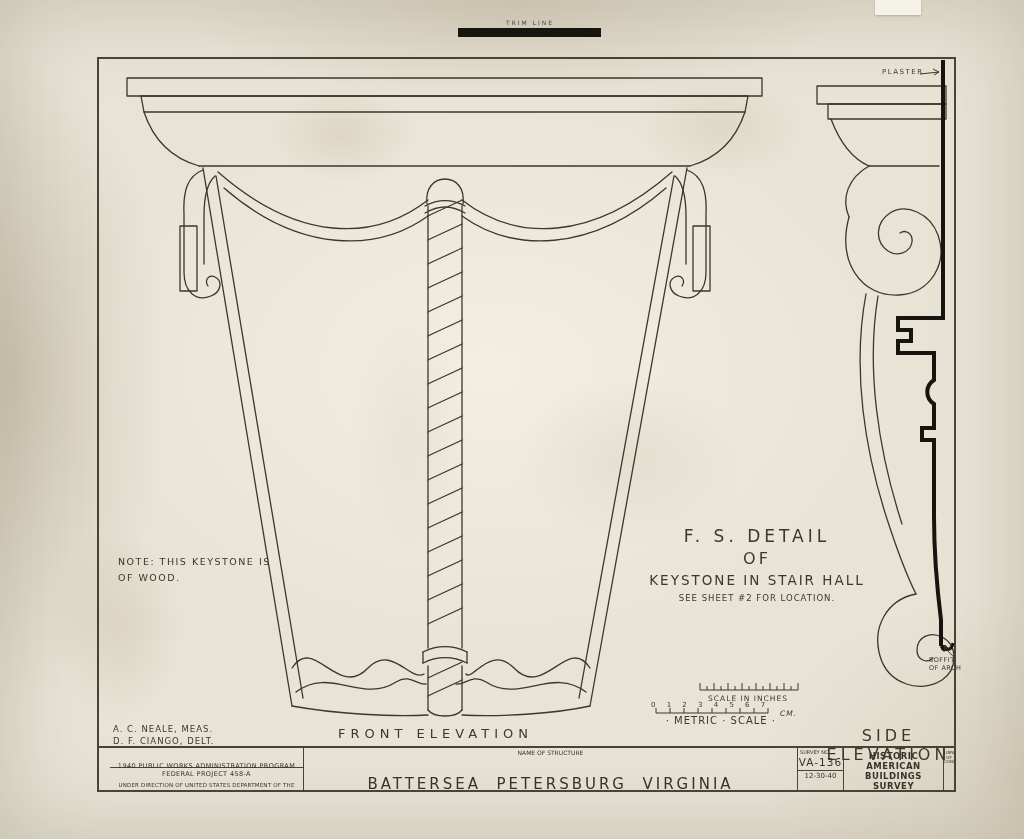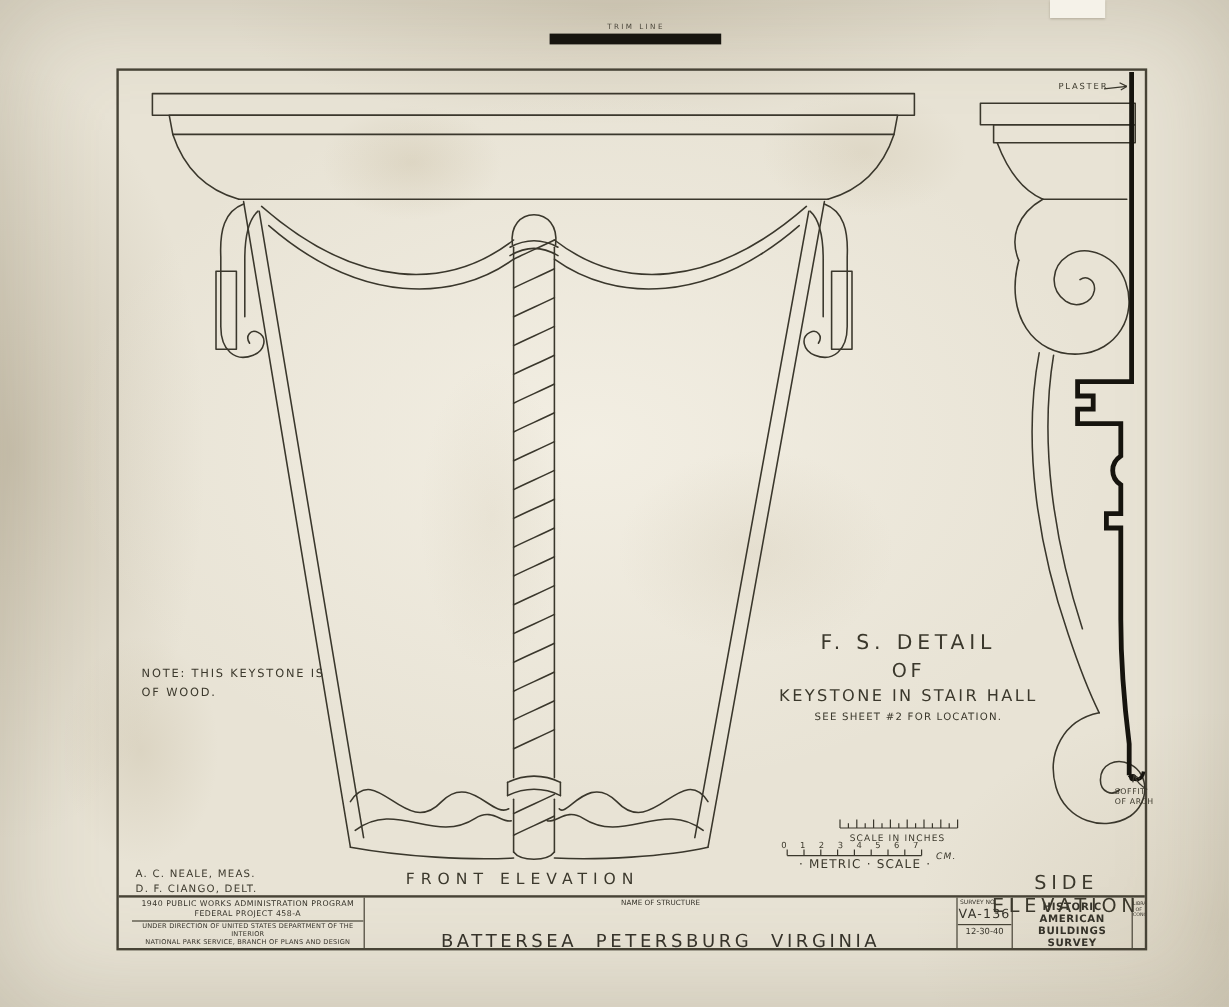--- a/index.html
+++ b/index.html
@@ -48,21 +48,21 @@
   .metric-unit{left:780px;top:709px;font-size:7.5px;letter-spacing:1px;font-style:italic;}
 
   
   .title-block{position:absolute;left:0;right:0;bottom:0;height:42px;border-top:2px solid #474336;}
   .tb-sec{position:absolute;top:0;bottom:0;border-left:1.5px solid #474336;box-sizing:border-box;text-align:center;overflow:hidden;}
   .tb-program{left:0;width:204px;border-left:none;}
   .tb-name{left:204px;width:494px;}
   .tb-survey{left:698px;width:46px;}
   .tb-habs{left:744px;width:100px;}
   .tb-loc{left:844px;width:11px;}
-  .tb-row{height:20px;box-sizing:border-box;padding-top:1px;margin-left:11px;}
+  .tb-row{height:20px;box-sizing:border-box;padding-top:14px;margin-left:11px;}
   .tb-row.top{border-bottom:1px solid #474336;}
   .t5{font-size:5.5px;line-height:7px;letter-spacing:0.2px;}
   .t6{font-size:6.5px;line-height:8px;letter-spacing:0.4px;}
   .t8{font-size:8.5px;line-height:10px;font-weight:bold;letter-spacing:0.5px;}
   .name-label{font-size:6px;margin-top:1px;}
   .structure-name{font-size:15px;letter-spacing:3px;margin-top:19px;white-space:pre;}
   .survey-label{font-size:5px;text-align:left;padding:1px 0 0 2px;}
   .survey-no{font-size:10.5px;letter-spacing:1px;margin-top:1px;}
   .survey-date{font-size:7px;border-top:1px solid #474336;margin-top:2px;padding-top:1px;}
   .habs-top{padding-top:3px;}

